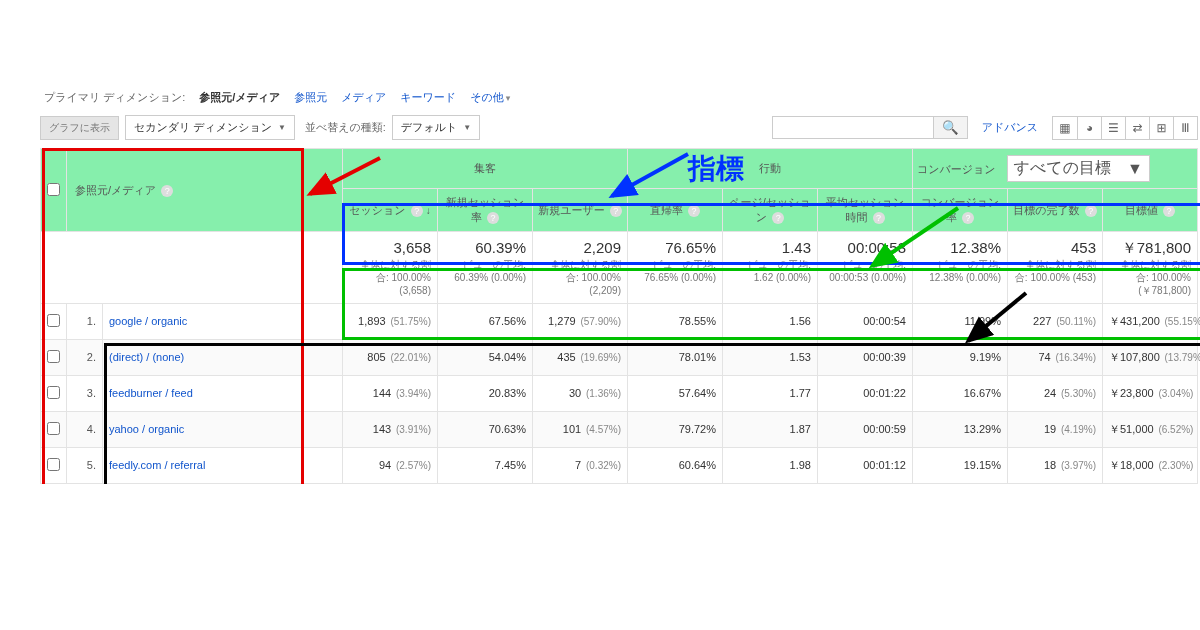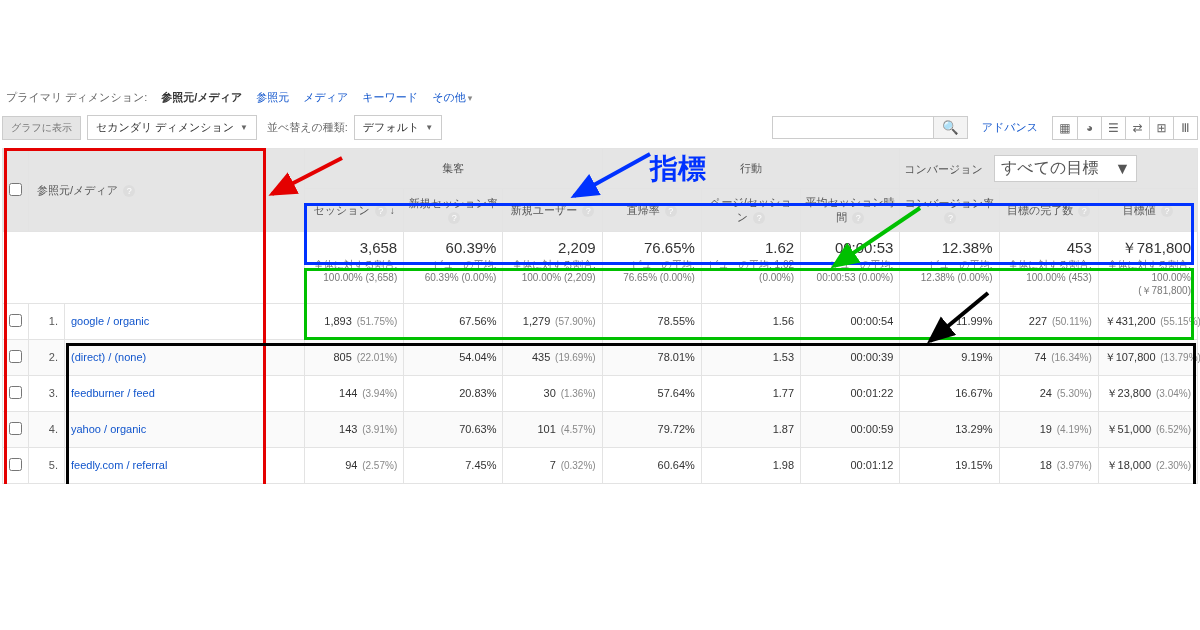--- a/index.html
+++ b/index.html
@@ -1,17 +1,17 @@
 <!DOCTYPE html>
 <html><head>
 <meta charset="utf-8">
 <style>
   * { box-sizing: border-box; margin: 0; padding: 0; }
   body { font-family: Arial, "Hiragino Kaku Gothic ProN", Meiryo, sans-serif; font-size: 11px; color: #333; background: #fff; width: 1200px; }
-  .container { padding: 0 2px; }
+  .container { padding: 0 2px; margin-left: 38px; }
 
   
   .dimrow { padding: 10px 4px 6px 4px; display: flex; align-items: center; gap: 14px; }
   .dimrow .lbl { color: #666; }
   .dimrow .active { color: #333; font-weight: bold; }
   .dimrow a { color: #1155cc; text-decoration: none; cursor: pointer; }
   .dimrow .caret { font-size: 9px; color: #888; margin-left: 2px; }
 
   
   .toolbar { display: flex; align-items: center; gap: 6px; padding: 4px 0 8px 0; position: relative; }
@@ -24,21 +24,21 @@
   .searchbox input { border: none; outline: none; padding: 4px 6px; width: 160px; font-size: 11px; }
   .searchbox button { border: none; border-left: 1px solid #ccc; background: #f3f3f3; padding: 3px 8px; cursor: pointer; color: #888; }
   .adv { color: #1155cc; text-decoration: none; margin: 0 8px; cursor: pointer; }
   .viewbtns { display: flex; border: 1px solid #ccc; }
   .viewbtns .vb { width: 24px; height: 22px; display: flex; align-items: center; justify-content: center; border-left: 1px solid #ccc; cursor: pointer; color: #666; font-size: 12px; }
   .viewbtns .vb:first-child { border-left: none; }
 
   
   table { width: 100%; border-collapse: collapse; table-layout: fixed; }
   th, td { border: 1px solid #e3e3e3; font-size: 11px; }
-  th { background: #e5e5e5; font-weight: normal; color: #555; padding: 6px 4px; vertical-align: middle; }
+  th { background: #86efac; font-weight: normal; color: #555; padding: 6px 4px; vertical-align: middle; }
   .groupth { text-align: center; color: #555; }
   .colth { text-align: center; position: relative; }
   .colth .q { display: inline-block; width: 12px; height: 12px; border-radius: 50%; background: #ddd; color: #fff; font-size: 9px; line-height: 12px; text-align: center; margin-left: 2px; }
   .convdrop { display: inline-flex; align-items: center; gap: 16px; border: 1px solid #ccc; background: #fff; padding: 2px 6px; margin-left: 8px; cursor: pointer; font-size: 16px; }
 
   .sumrow td { background: #fff; text-align: right; padding: 6px 6px; vertical-align: top; font-size: 10px; color: #777; line-height: 1.3; }
   .sumrow .big { font-size: 15px; color: #333; display: block; }
 
   tbody.data tr td { padding: 10px 6px; background: #fff; vertical-align: middle; }
   tbody.data tr:nth-child(even) td { background: #fafafa; }
@@ -152,21 +152,21 @@
             <th class="colth">目標値 <span class="q">?</span></th>
           </tr>
     </thead>
     <tbody>
       <tr class="sumrow" id="sumrow">
             <td colspan="3"></td>
             <td><span class="big">3,658</span>全体に対する割合: 100.00% (3,658)</td>
             <td><span class="big">60.39%</span>ビューの平均: 60.39% (0.00%)</td>
             <td><span class="big">2,209</span>全体に対する割合: 100.00% (2,209)</td>
             <td><span class="big">76.65%</span>ビューの平均: 76.65% (0.00%)</td>
-            <td><span class="big">1.62</span>ビューの平均: 1.62 (0.00%)</td>
+            <td><span class="big">1.43</span>ビューの平均: 1.62 (0.00%)</td>
             <td><span class="big">00:00:53</span>ビューの平均: 00:00:53 (0.00%)</td>
             <td><span class="big">12.38%</span>ビューの平均: 12.38% (0.00%)</td>
             <td><span class="big">453</span>全体に対する割合: 100.00% (453)</td>
             <td><span class="big">￥781,800</span>全体に対する割合: 100.00% (￥781,800)</td>
           </tr>
     </tbody>
     <tbody class="data" id="databody">
           <tr>
             <td class="chk"><input type="checkbox" style=""></td>
             <td class="num">1.</td>

